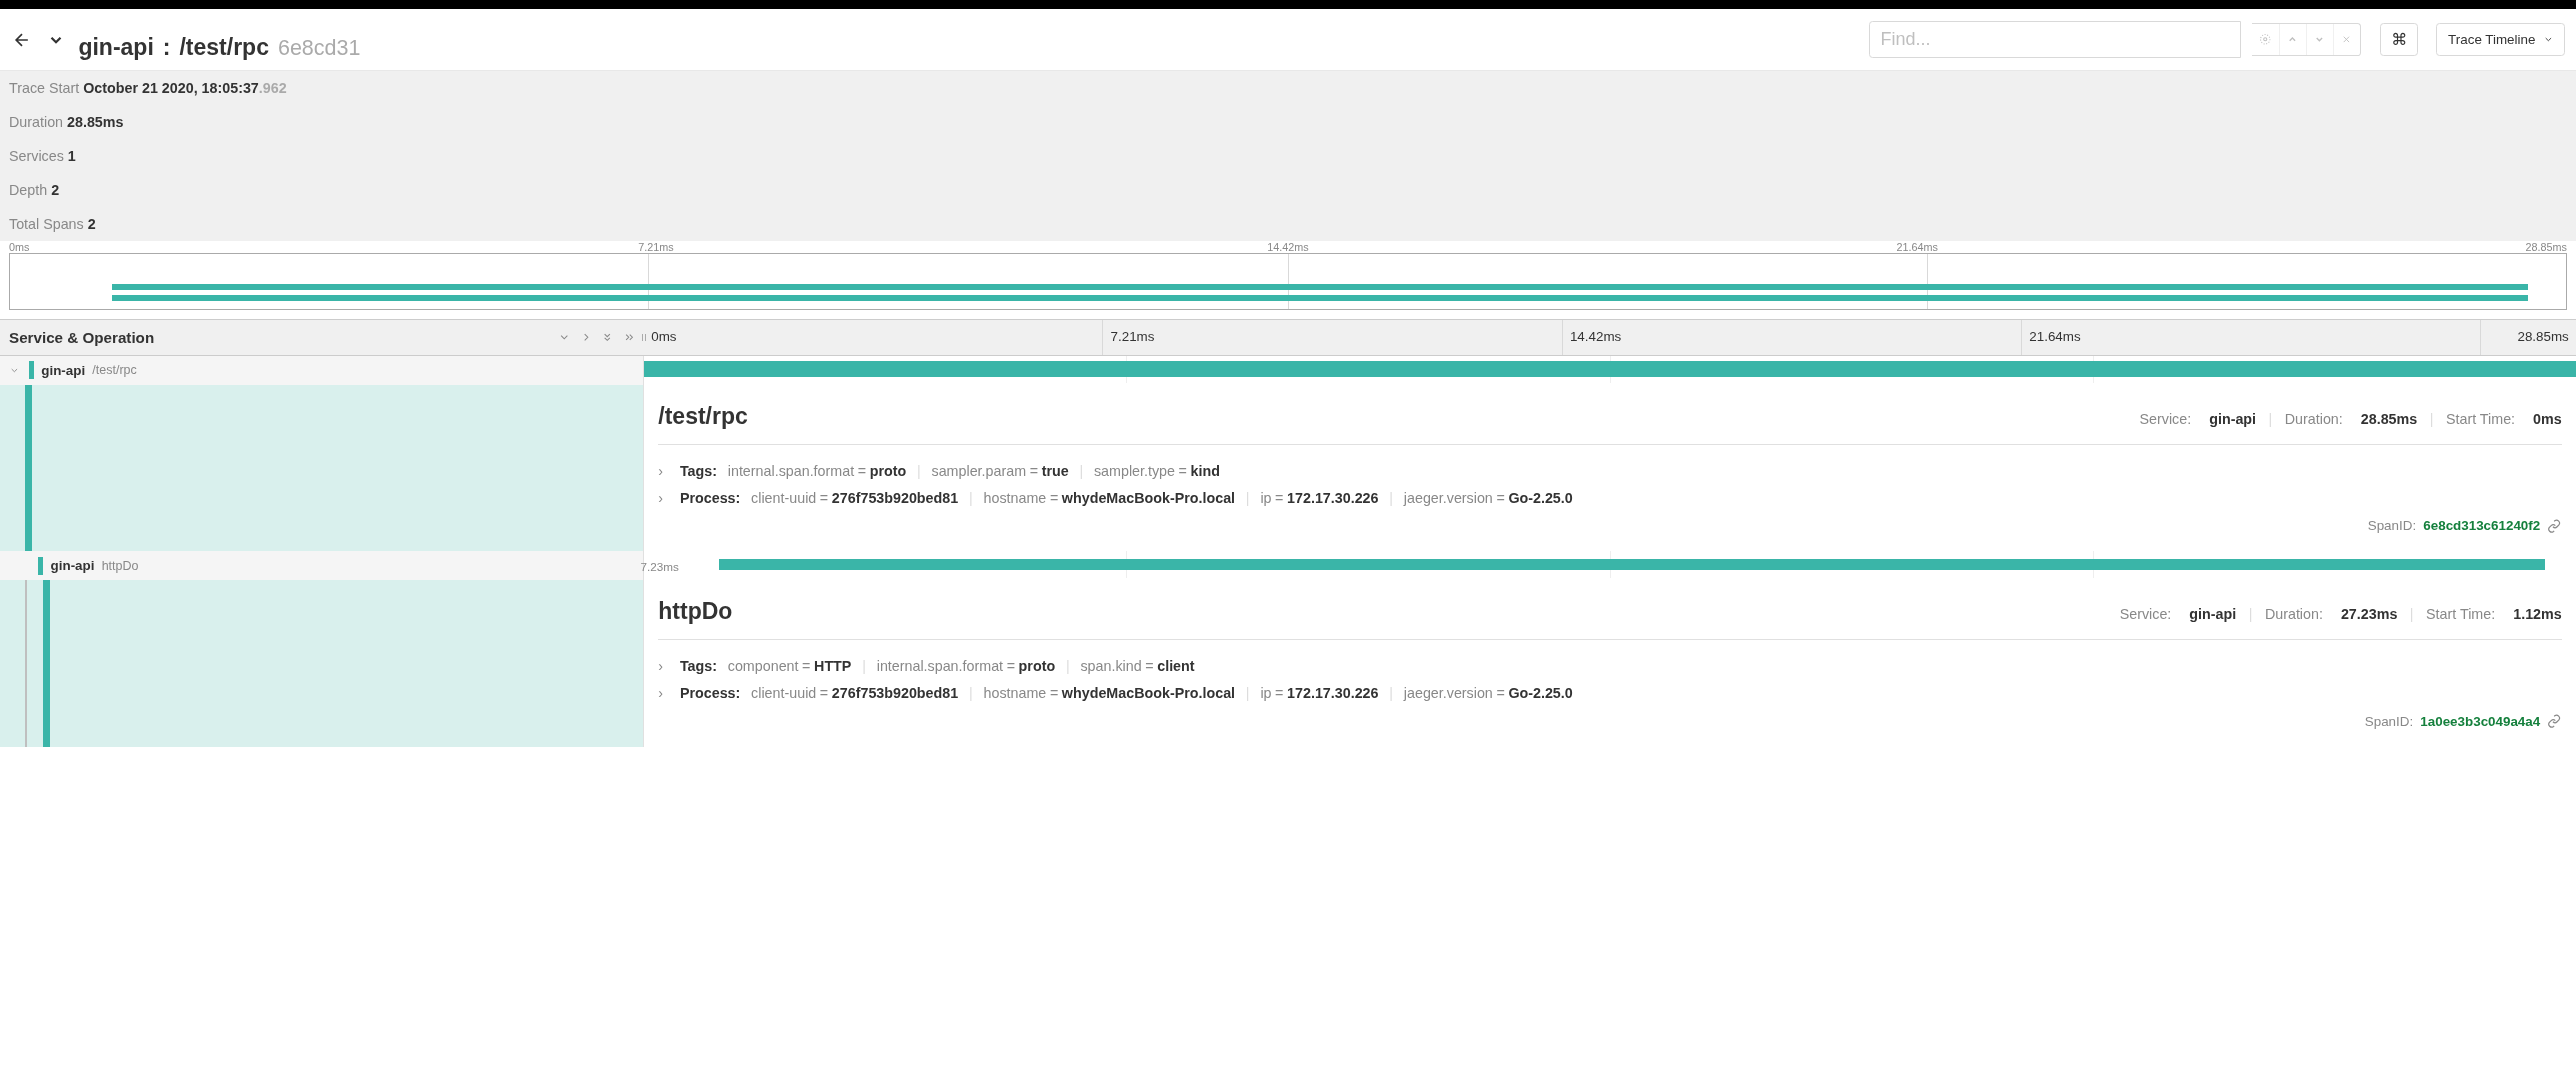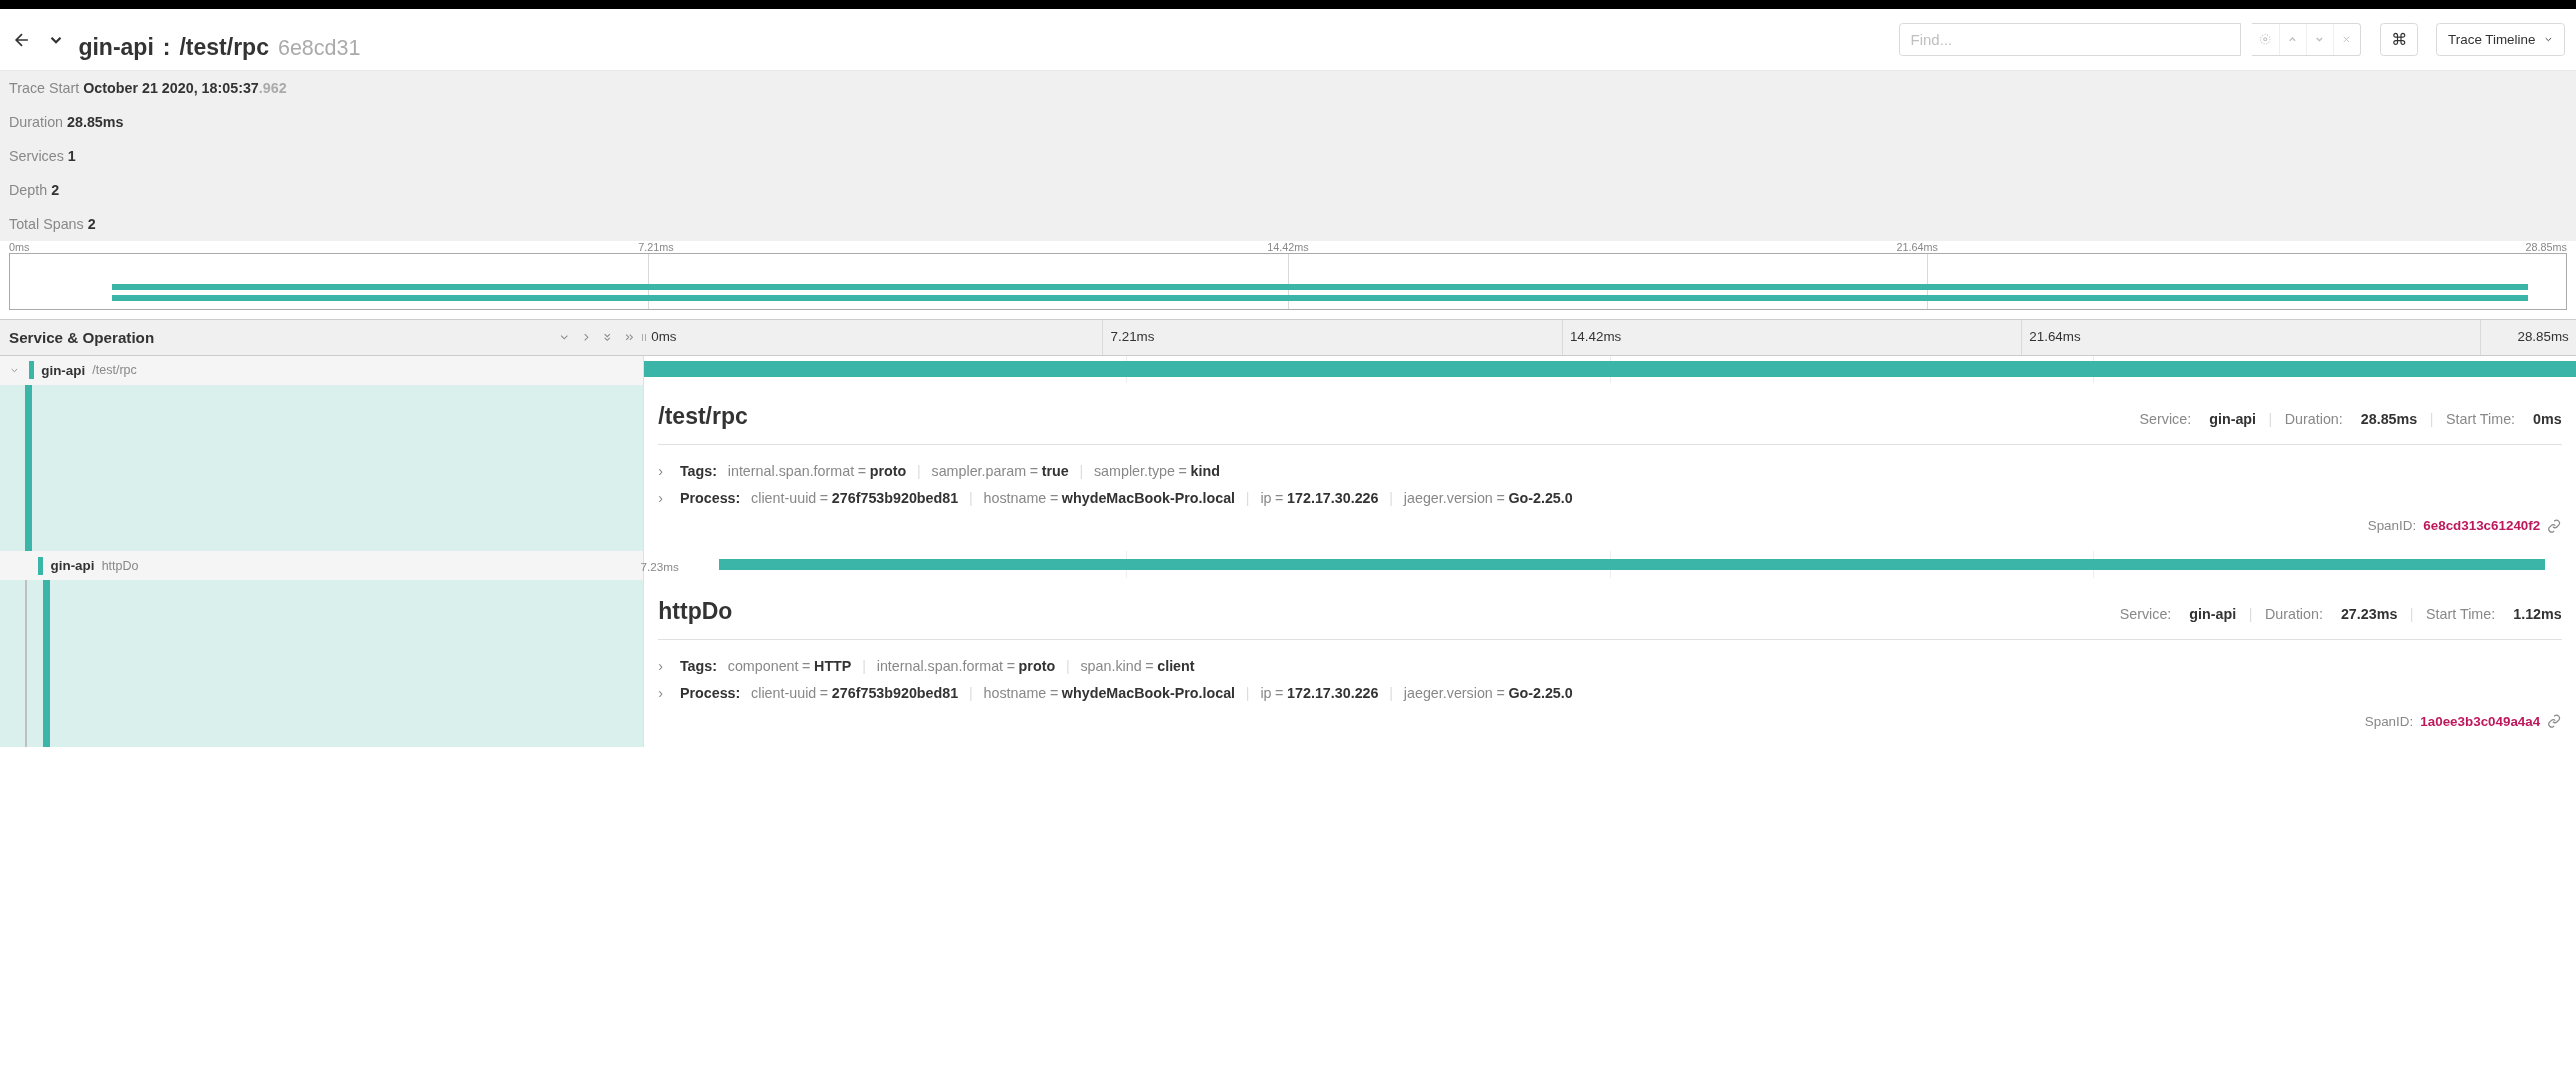--- a/index.html
+++ b/index.html
@@ -4,21 +4,21 @@
 <style>
 * { box-sizing: border-box; margin: 0; padding: 0; font-family: -apple-system, BlinkMacSystemFont, "Segoe UI", Helvetica, Arial, sans-serif; }
 body { background: #fff; color: #333; font-size: 12.5px; }
 .topbar-black { height: 9px; background: #000; }
 .header { display: flex; align-items: center; padding: 9px 10.8px; border-bottom: 0.9px solid #e8e8e8; gap: 10.8px; }
 .back-icon { width: 23px; height: 23px; display: flex; align-items: center; justify-content: center; color: #333; cursor: pointer; }
 .chevron-icon { width: 23px; height: 23px; display: flex; align-items: center; justify-content: center; color: #333; cursor: pointer; }
 .title-wrap { display: flex; align-items: baseline; gap: 9px; font-size: 23px; font-weight: 600; }
 .title-id { color: #aaa; font-weight: 400; font-size: 21.5px; margin-top: 18px; }
 .header-spacer { flex: 1; }
-.find-input { width: 342px; padding: 7.2px 10.8px; border: 0.9px solid #d9d9d9; border-radius: 3.6px 0 0 3.6px; font-size: 15px; }
+.find-input { width: 372px; padding: 7.2px 10.8px; border: 0.9px solid #d9d9d9; border-radius: 3.6px 0 0 3.6px; font-size: 18px; }
 .find-input::placeholder { color: #bfbfbf; }
 .find-controls { display: flex; border: 0.9px solid #d9d9d9; border-left: none; border-radius: 0 3.6px 3.6px 0; height: 33px; align-items: center; }
 .find-btn { width: 27px; height: 100%; display: flex; align-items: center; justify-content: center; color: #bfbfbf; cursor: pointer; border-left: 0.9px solid #f0f0f0; }
 .find-btn:first-child { border-left: none; }
 .kbd-btn { width: 38px; height: 33px; border: 0.9px solid #d9d9d9; border-radius: 3.6px; display: flex; align-items: center; justify-content: center; font-size: 16px; margin-left: 9px; cursor: pointer; }
 .view-select { height: 33px; padding: 0 10.8px; border: 0.9px solid #d9d9d9; border-radius: 3.6px; display: flex; align-items: center; gap: 7.2px; margin-left: 7.2px; cursor: pointer; font-size: 13.4px; }
 .summary-bar { background: #f0f0f0; padding: 9px 9px; font-size: 14.3px; color: #888; display: flex; gap: 18px; flex-direction: column; }
 .summary-bar b { color: #333; font-weight: 700; }
 .summary-bar b .ms { color: #aaa; }
 .timeline-ruler { padding: 0 9px; font-size: 10.8px; color: #888; display: flex; }
@@ -63,21 +63,21 @@
 .detail-meta span { display: flex; gap: 18px; }
 .detail-meta b { color: #333; font-weight: 700; }
 .meta-sep { color: #ddd; }
 .kv-line { display: flex; gap: 10.8px; align-items: center; padding: 5.4px 0; font-size: 14.3px; flex-wrap: wrap; }
 .kv-chev { color: #888; width: 10.8px; }
 .kv-label { font-weight: 700; }
 .kv-pair { color: #888; display: flex; gap: 3.6px; align-items: center; }
 .kv-pair .v { color: #333; font-weight: 600; }
 .kv-sep { color: #ddd; }
 .spanid-line { text-align: right; padding: 7.2px 0; color: #888; font-size: 13.4px; display: flex; justify-content: flex-end; align-items: center; gap: 7.2px; }
-.spanid-line b { color: #be185d; font-weight: 600; text-align: center; }
+.spanid-line b { color: #15803d; font-weight: 600; text-align: center; }
 .link-icon { color: #888; }
 .child-span-left { padding-left: 38px; }
 .child-detail-left .bar-outer { position: absolute; left: 25px; top: 0; bottom: 0; width: 1.8px; background: #bfbfbf; }
 .child-detail-left .bar-inner { position: absolute; left: 43px; top: 0; bottom: 0; width: 7.2px; background: #3ab5a8; }
 .parent-detail-left .bar-inner { position: absolute; left: 25px; top: 0; bottom: 0; width: 7.2px; background: #3ab5a8; }
 svg { display: block; }
 </style>
 </head>
 <body>
 

